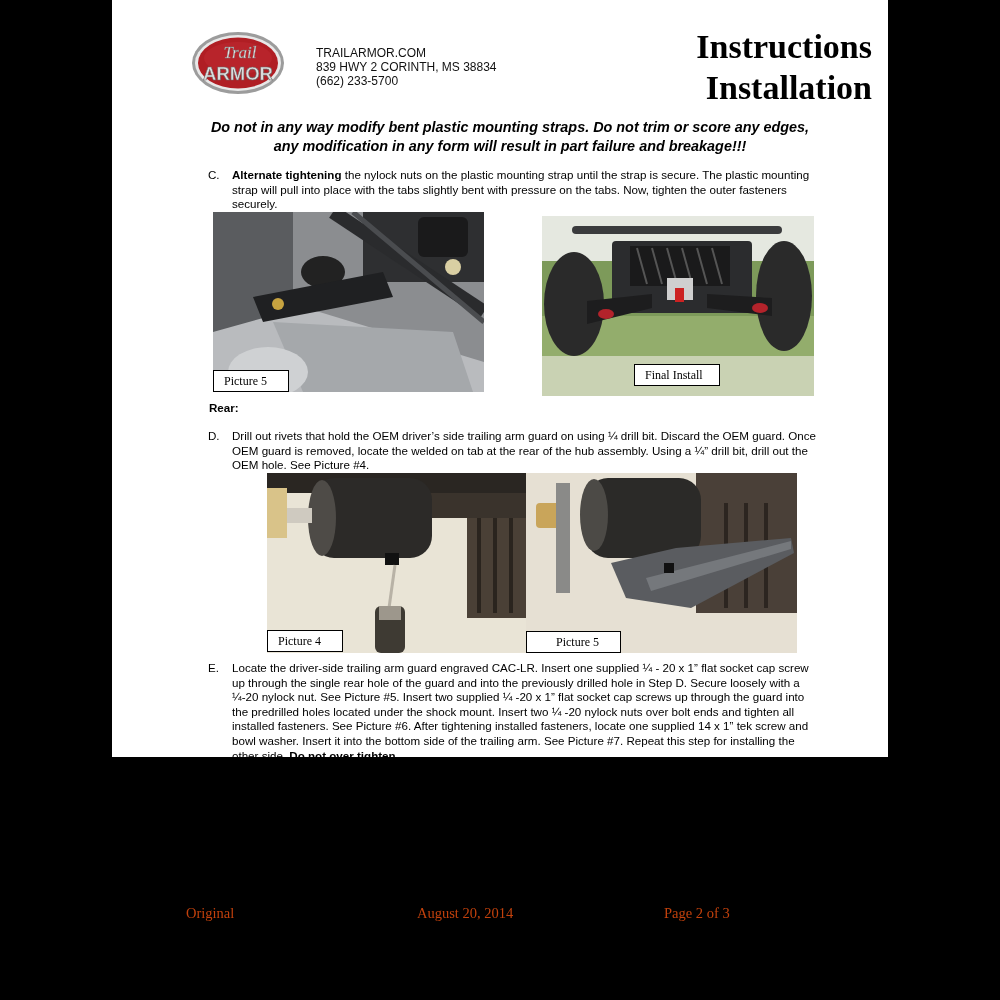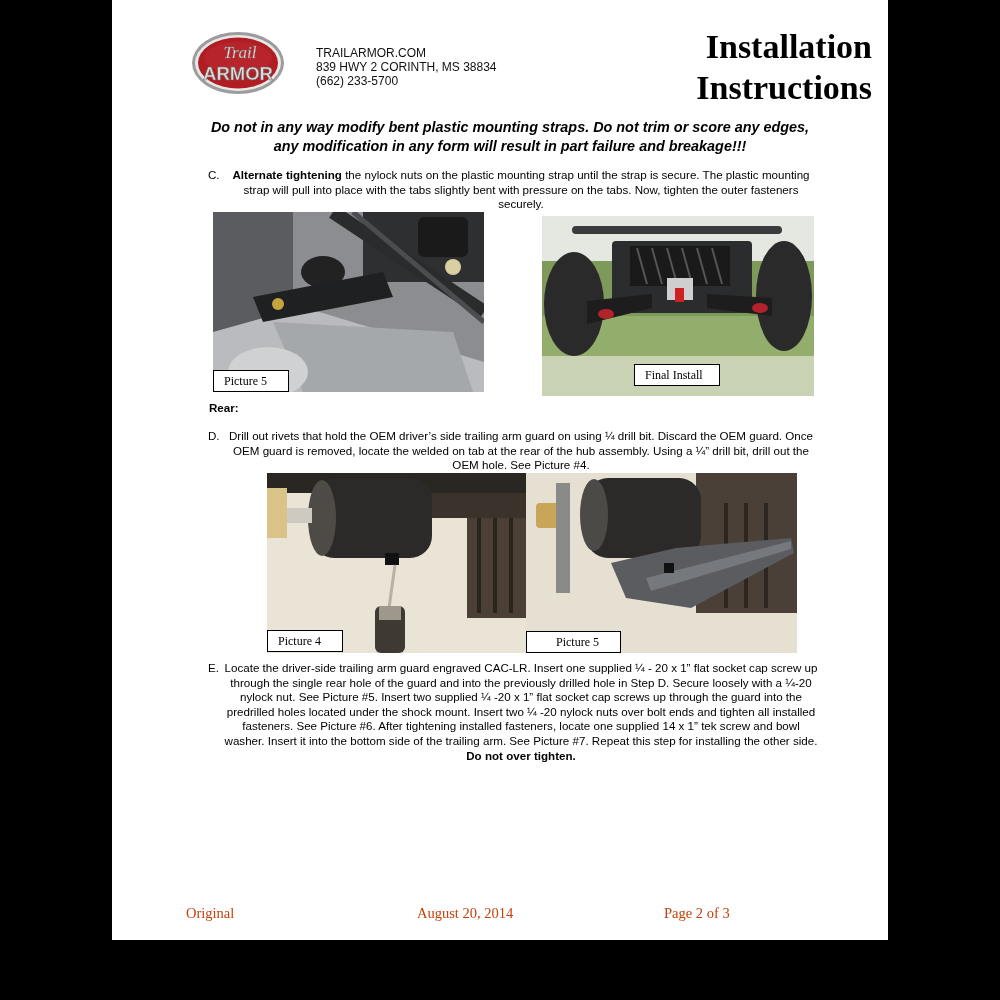--- a/index.html
+++ b/index.html
@@ -1,25 +1,25 @@
 <!DOCTYPE html>
 <html><head>
 <meta charset="utf-8">
 <style>
   html, body { margin: 0; padding: 0; }
   body { width: 1000px; height: 1000px; background: #000; position: relative; overflow: hidden; font-family: "Liberation Sans", sans-serif; }
-  .page { position: absolute; left: 112px; top: 0; width: 776px; height: 940px; background: #fff; }
+  .page { position: absolute; left: 112px; top: 0; width: 776px; height: 757px; background: #fff; }
   .abs { position: absolute; }
   .logo { left: 78px; top: 30px; width: 96px; height: 66px; }
   .contact { left: 204px; top: 46px; font-size: 12px; line-height: 14px; color: #111; }
   .title { right: 16px; top: 26px; text-align: right; font-family: "Liberation Serif", serif; font-weight: bold; font-size: 34px; line-height: 41px; color: #000; }
   .warning { left: 88px; width: 620px; top: 118px; text-align: center; font-style: italic; font-weight: bold; font-size: 14.4px; line-height: 19px; color: #000; }
   .step { left: 96px; width: 610px; font-size: 11.6px; line-height: 14.6px; color: #000; }
   .step .letter { position: absolute; left: 0; top: 0; }
-  .step .text { margin-left: 16px; text-align: center; }
+  .step .text { margin-left: 24px; }
   .rear { left: 97px; top: 401px; font-size: 11.6px; font-weight: bold; }
   .photo { overflow: hidden; }
   .photo svg { display: block; width: 100%; height: 100%; }
   .caption { position: absolute; background: #fff; border: 1px solid #000; font-family: "Liberation Serif", serif; font-size: 12px; line-height: 20px; padding: 0 10px; color: #000; white-space: nowrap; }
   .footer { top: 905px; font-family: Liberation Serif, serif; font-size: 14.5px; color: #c2410c; }
 </style>
 </head>
 <body>
 
 <div class="page">
@@ -35,22 +35,22 @@
     </svg>
   </div>
 
   <div class="abs contact">
     <div>TRAILARMOR.COM</div>
     <div>839 HWY 2 CORINTH, MS 38834</div>
     <div>(662) 233-5700</div>
   </div>
 
   <div class="abs title">
+    <div>Instructions</div>
     <div>Installation</div>
-    <div>Instructions</div>
   </div>
 
   <div class="abs warning">Do not in any way modify bent plastic mounting straps.  Do not trim or score any edges, any modification in any form will result in part failure and breakage!!!</div>
 
   <div class="abs step" style="top:168px;">
     <span class="letter">C.</span>
     <div class="text"><b>Alternate tightening</b><span> the nylock nuts on the plastic mounting strap until the strap is secure.  The plastic mounting strap will pull into place with the tabs slightly bent with pressure on the tabs.  Now, tighten the outer fasteners securely.</span></div>
   </div>
 
   <div class="abs photo" style="left:101px; top:212px; width:271px; height:180px;">

